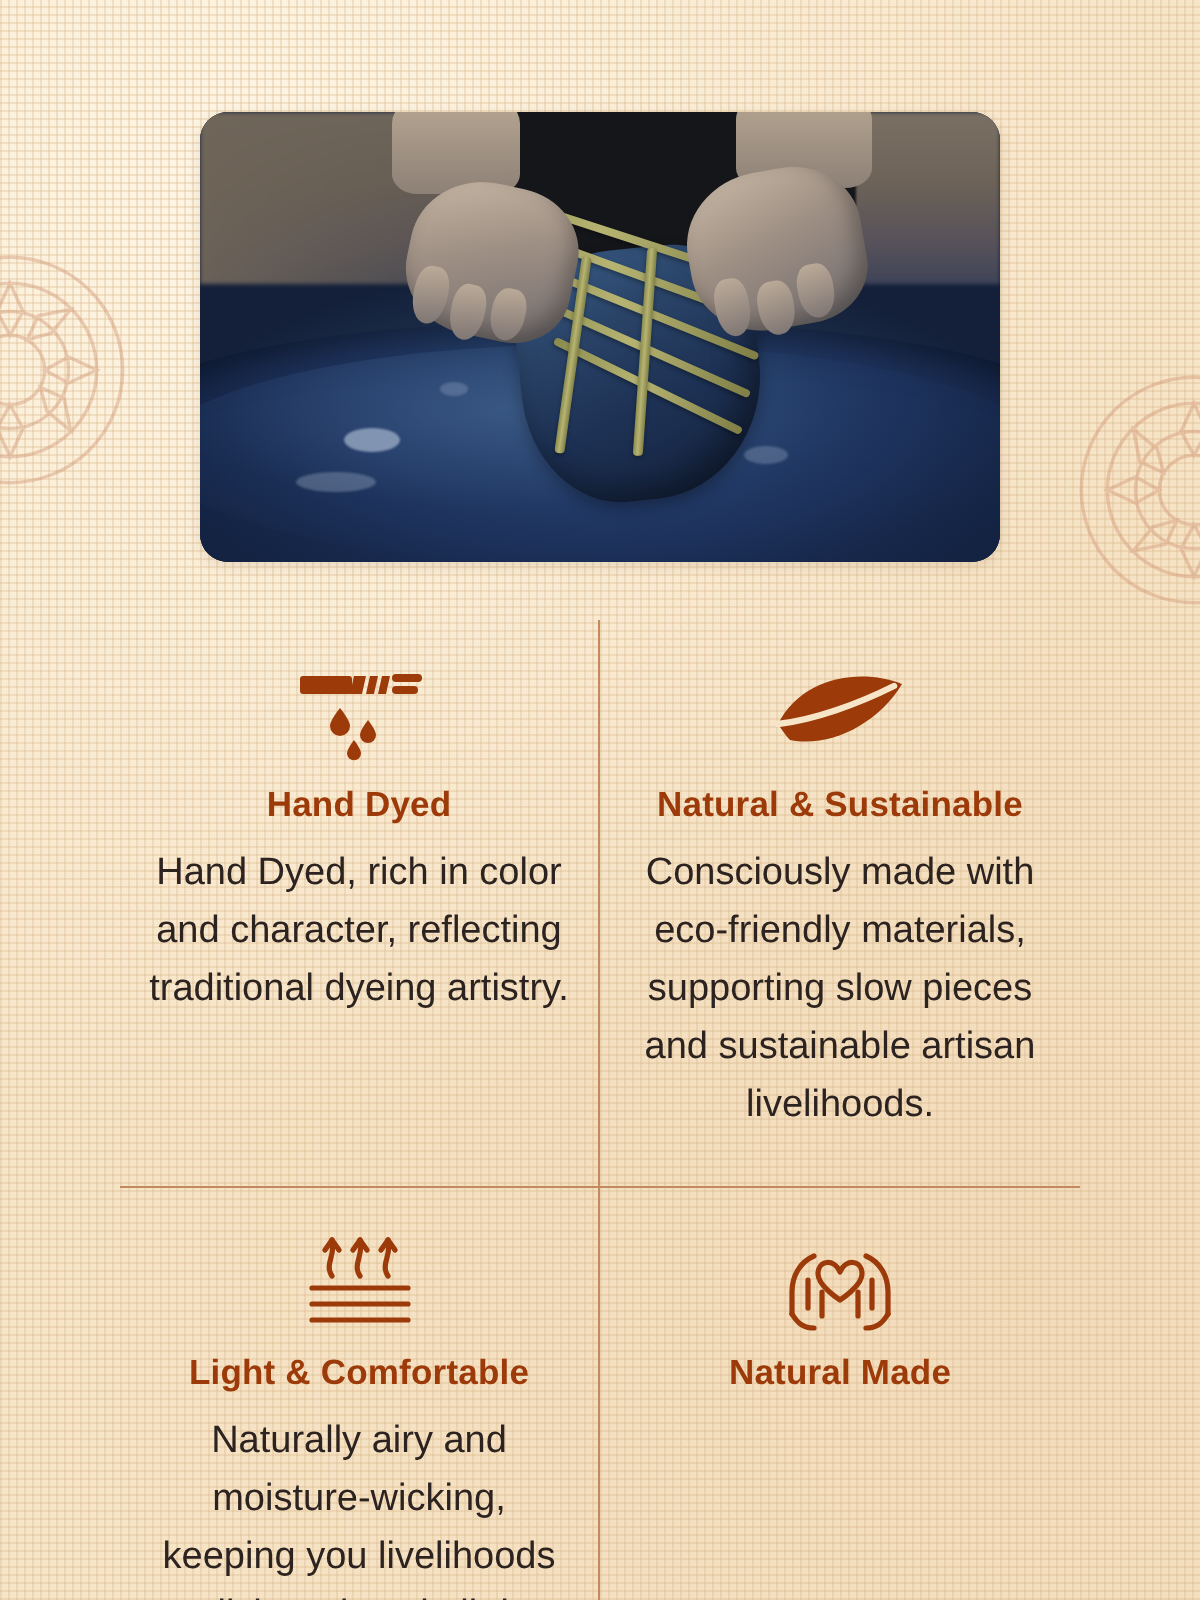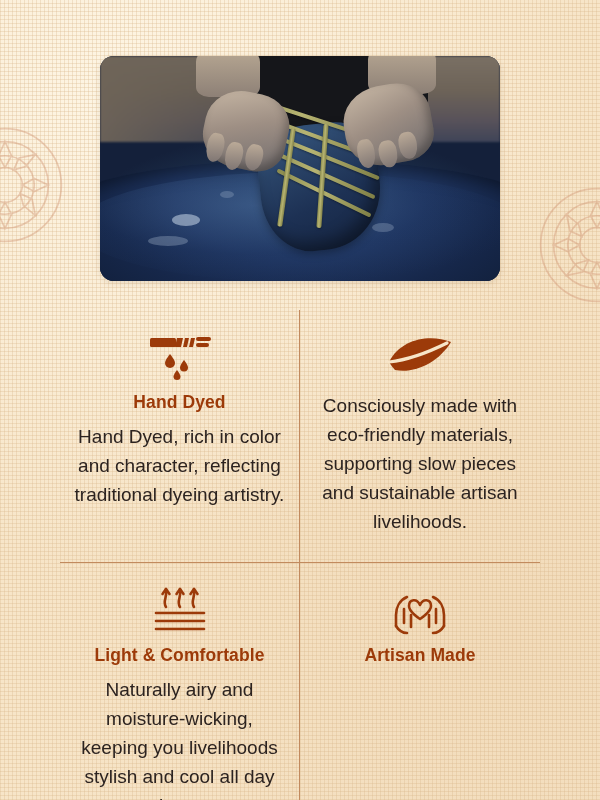--- a/index.html
+++ b/index.html
@@ -326,20 +326,21 @@
 
     <div class="feature row-top">
       <div class="feature-icon">
         <svg width="70" height="48" viewBox="0 0 70 48">
           <g fill="#9c3a09">
             <path d="M4 30 C16 6 46 2 66 10 C54 30 30 42 10 38 C8 36 6 33 4 30 Z"></path>
             <path d="M4 30 C22 28 44 20 62 11" fill="none" stroke="#f7e5c8" stroke-width="3.2" stroke-linecap="round"></path>
           </g>
         </svg>
       </div>
+      <div class="feature-title">Natural &amp; Sustainable</div>
       <div class="feature-desc">Consciously made with eco-friendly materials, supporting slow pieces and sustainable artisan livelihoods.</div>
     </div>
 
     <div class="feature col-left">
       <div class="feature-icon">
         <svg width="64" height="56" viewBox="0 0 64 56">
           <g fill="none" stroke="#9c3a09" stroke-width="2.6" stroke-linecap="round">
             <path d="M18 26 C14 20 20 16 18 8"></path>
             <path d="M32 26 C28 20 34 16 32 8"></path>
             <path d="M46 26 C42 20 48 16 46 8"></path>
@@ -365,17 +366,17 @@
             <path d="M46 16 C53 19 57 26 57 34 L57 45"></path>
             <path d="M17 28 L17 42"></path>
             <path d="M24 34 L24 46"></path>
             <path d="M49 28 L49 42"></path>
             <path d="M42 34 L42 46"></path>
             <path d="M9 45 C12 50 15 52 20 52"></path>
             <path d="M57 45 C54 50 51 52 46 52"></path>
           </g>
         </svg>
       </div>
-      <div class="feature-title">Artisan Made</div>
+      <div class="feature-title">Natural Made</div>
     </div>
 
   </div>
 </div>
 
 </body></html>

